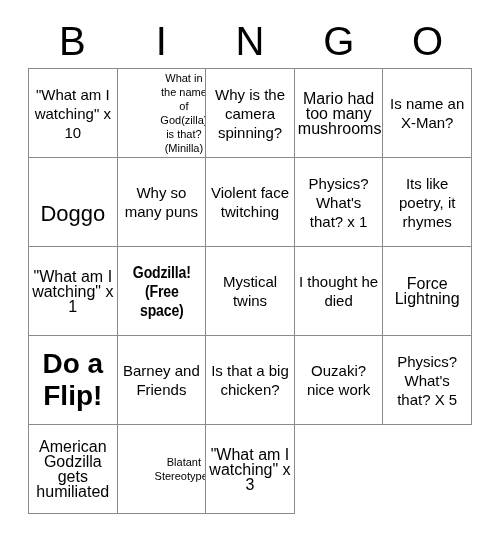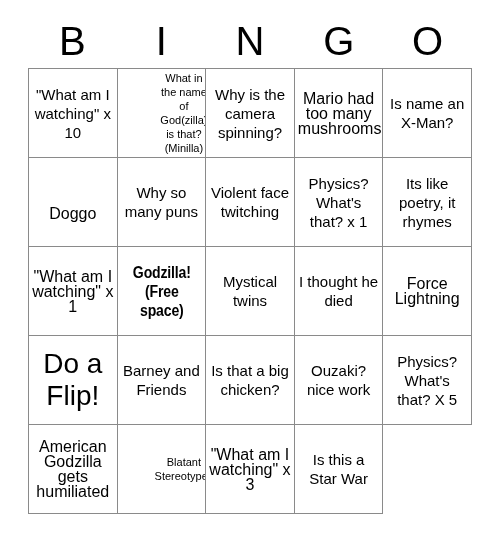--- a/index.html
+++ b/index.html
@@ -77,22 +77,22 @@
     width: 100%;
     text-align: center;
     white-space: pre-line;
     color: #000000;
   }
 
   
   .sz-xs .cell-text { font-size: 11px; line-height: 14px; font-weight: 400; margin-left: 45px; }
   .sz-sm .cell-text { font-size: 16px; line-height: 15px; font-weight: 400; }
   .sz-md .cell-text { font-size: 15px; line-height: 19px; font-weight: 400; }
-  .sz-lg .cell-text { font-size: 16px; line-height: 26px; font-weight: 400; margin-top: 24px; }
-  .sz-xl .cell-text { font-size: 28px; line-height: 32px; font-weight: 400; }
+  .sz-lg .cell-text { font-size: 22px; line-height: 26px; font-weight: 400; margin-top: 24px; }
+  .sz-xl .cell-text { font-size: 28px; line-height: 32px; font-weight: 700; }
 
   
   .free-space .cell-text {
     font-size: 16px;
     line-height: 19px;
     font-weight: 700;
     transform: scaleX(0.88);
     transform-origin: center center;
     letter-spacing: -0.2px;
   }
@@ -173,18 +173,15 @@
       </div>
       <div class="cell sz-sm">
         <span class="cell-text">American Godzilla gets humiliated</span>
       </div>
       <div class="cell sz-xs">
         <span class="cell-text">Blatant Stereotypes</span>
       </div>
       <div class="cell sz-sm">
         <span class="cell-text">"What am I watching" x 3</span>
       </div>
-      <div class="cell sz-md">
-        <span class="cell-text">Is this a Star War</span>
-      </div>
     </div>
 
 </div>
 
 </body></html>

